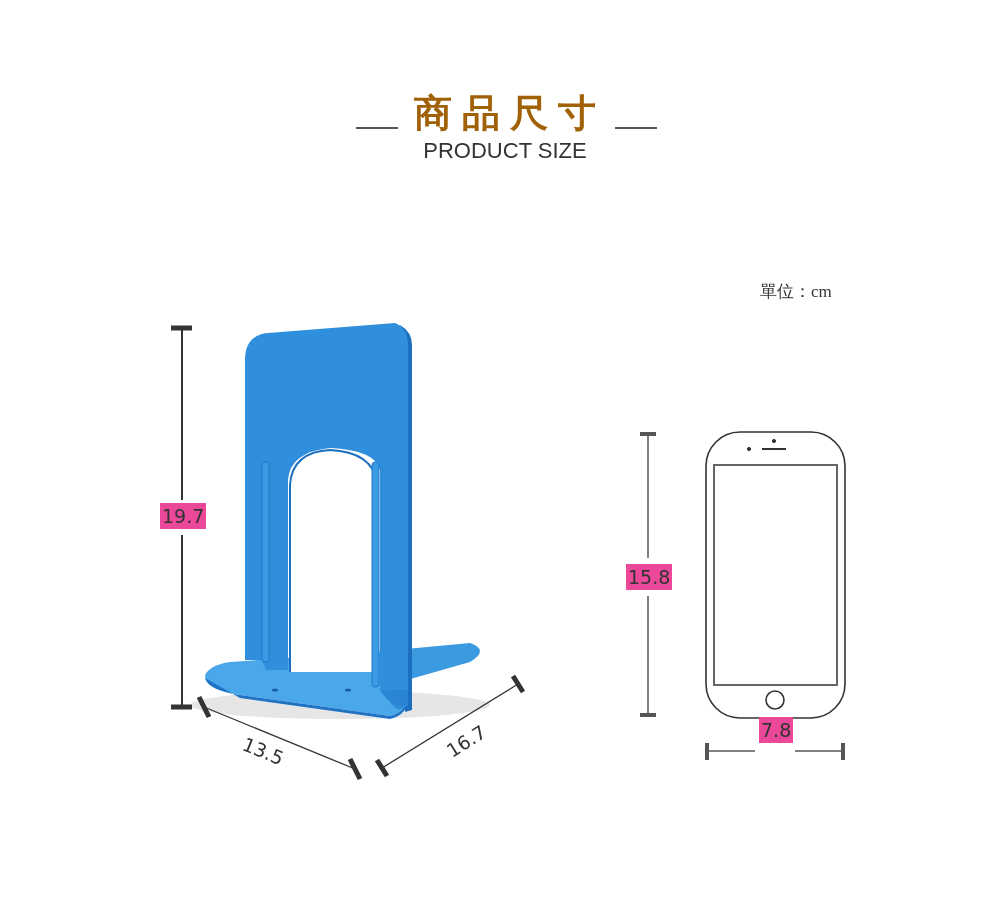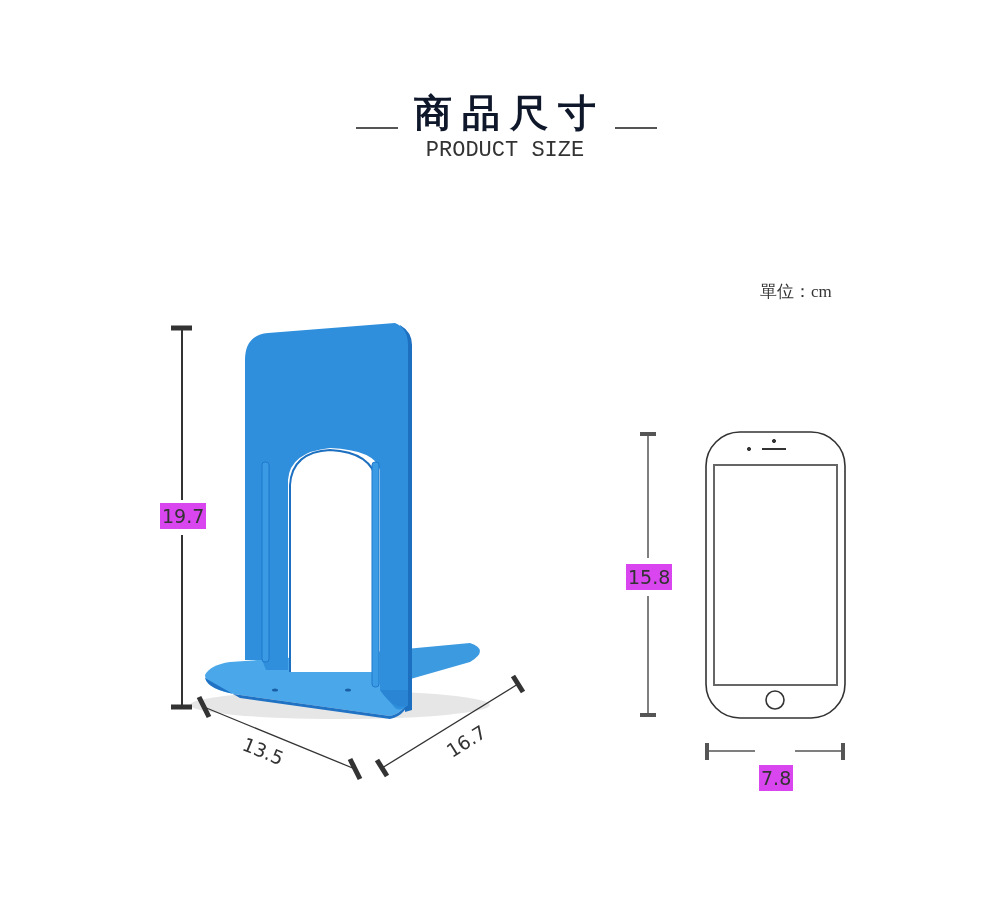--- a/index.html
+++ b/index.html
@@ -1,27 +1,27 @@
 <!DOCTYPE html>
 <html><head>
   <meta charset="utf-8">
   <style>
     html, body { margin: 0; padding: 0; background: #ffffff; }
     body { width: 1000px; height: 909px; position: relative; overflow: hidden;
            font-family: "DejaVu Sans", sans-serif; color: #222; }
     .title-cn { position: absolute; top: 88px; left: 410px; width: 200px;
-                font-size: 38px; font-weight: bold; letter-spacing: 10px; color: #0f172a;
+                font-size: 38px; font-weight: bold; letter-spacing: 10px; color: #a16207;
                 text-align: center; font-family: "DejaVu Sans", sans-serif; }
     .title-line { position: absolute; top: 127px; height: 2px; width: 42px; background: #555; }
     .title-en { position: absolute; top: 138px; left: 380px; width: 250px; text-align: center;
                 font-size: 22px; font-weight: 300; color: #333; letter-spacing: 0px;
-                font-family: Liberation Mono, monospace; }
+                font-family: Liberation Sans, sans-serif; }
     .unit { position: absolute; left: 760px; top: 280px; font-size: 17px; color: #333;
             font-family: Liberation Serif, serif; }
-    .dim-label { position: absolute; font-size: 19px; color: #333; background: #d946ef;
+    .dim-label { position: absolute; font-size: 19px; color: #333; background: #ec4899;
                  font-family: "DejaVu Sans", sans-serif; padding: 2px 2px; }
     svg { position: absolute; left: 0; top: 0; }
   </style>
 </head>
 <body>
 
 <div class="title-line" style="left:356px;"></div>
 <div class="title-cn">商品尺寸</div>
 <div class="title-line" style="left:615px;"></div>
 <div class="title-en">PRODUCT SIZE</div>
@@ -97,13 +97,13 @@
     <line x1="795" y1="751" x2="843" y2="751" stroke-width="1.3"></line>
     <line x1="707" y1="743" x2="707" y2="760" stroke-width="4"></line>
     <line x1="843" y1="743" x2="843" y2="760" stroke-width="4"></line>
   </g>
 </svg>
 
 <div class="dim-label" style="left:160px; top:503px;">19.7</div>
 <div class="dim-label" style="left:240px; top:738px; transform: rotate(22deg); background: transparent;">13.5</div>
 <div class="dim-label" style="left:443px; top:728px; transform: rotate(-32deg); background: transparent;">16.7</div>
 <div class="dim-label" style="left:626px; top:564px;text-align:center;">15.8</div>
-<div class="dim-label" style="left:759px; top:765px;">7.8</div>
+<div class="dim-label" style="left:759px; top:717px;">7.8</div>
 
 </body></html>

